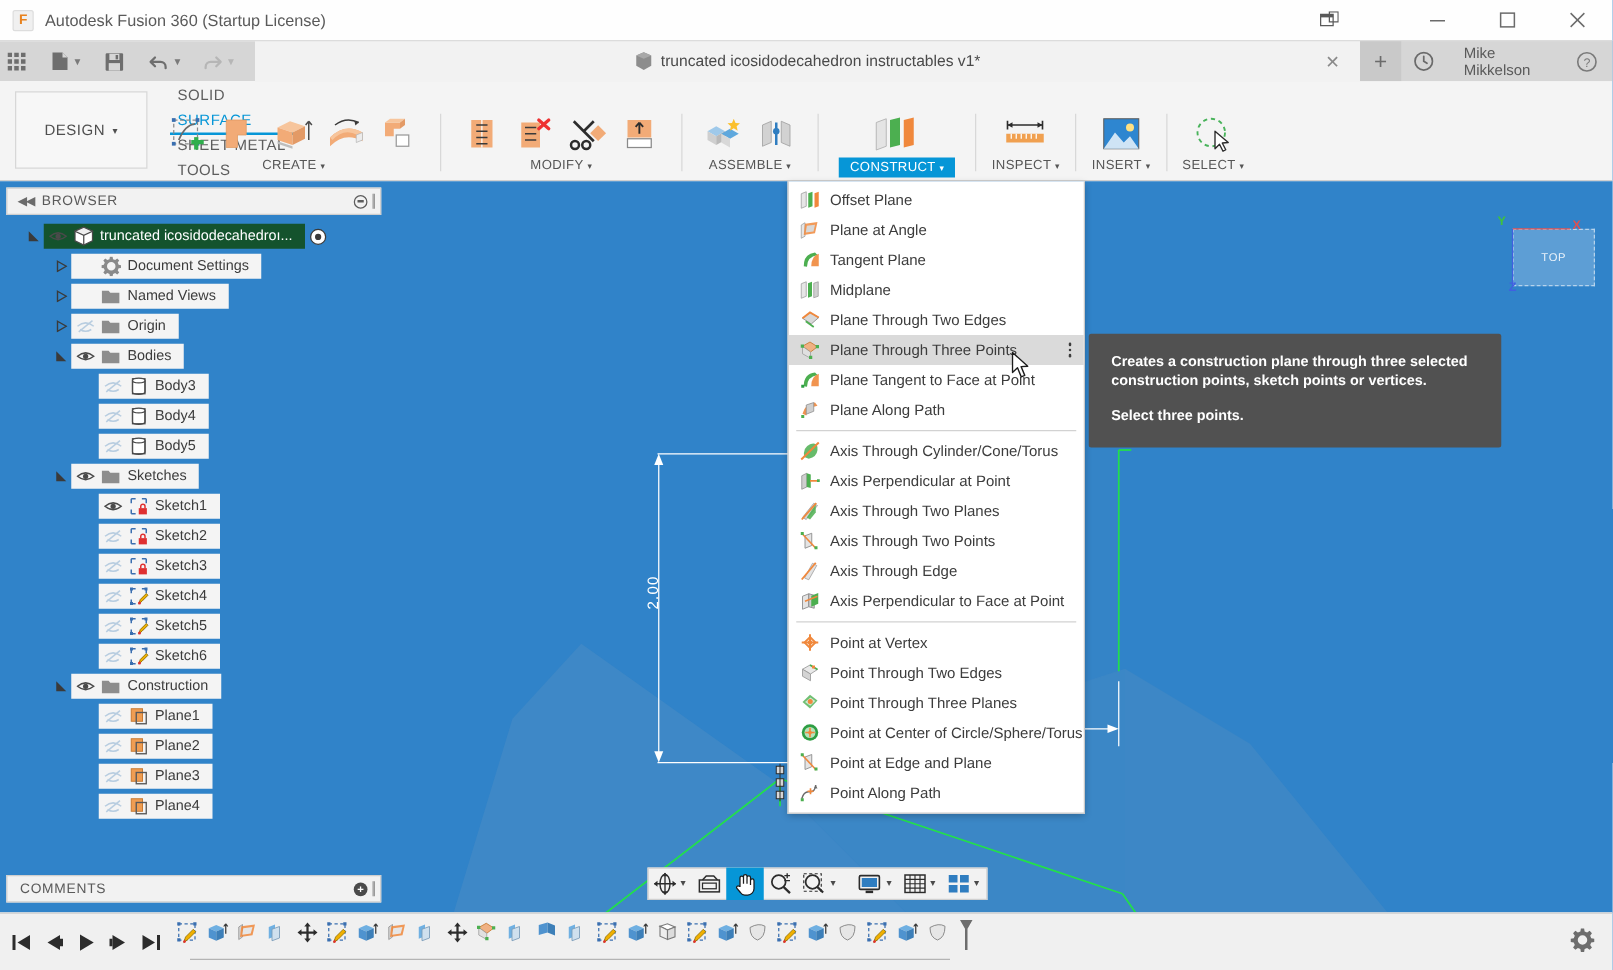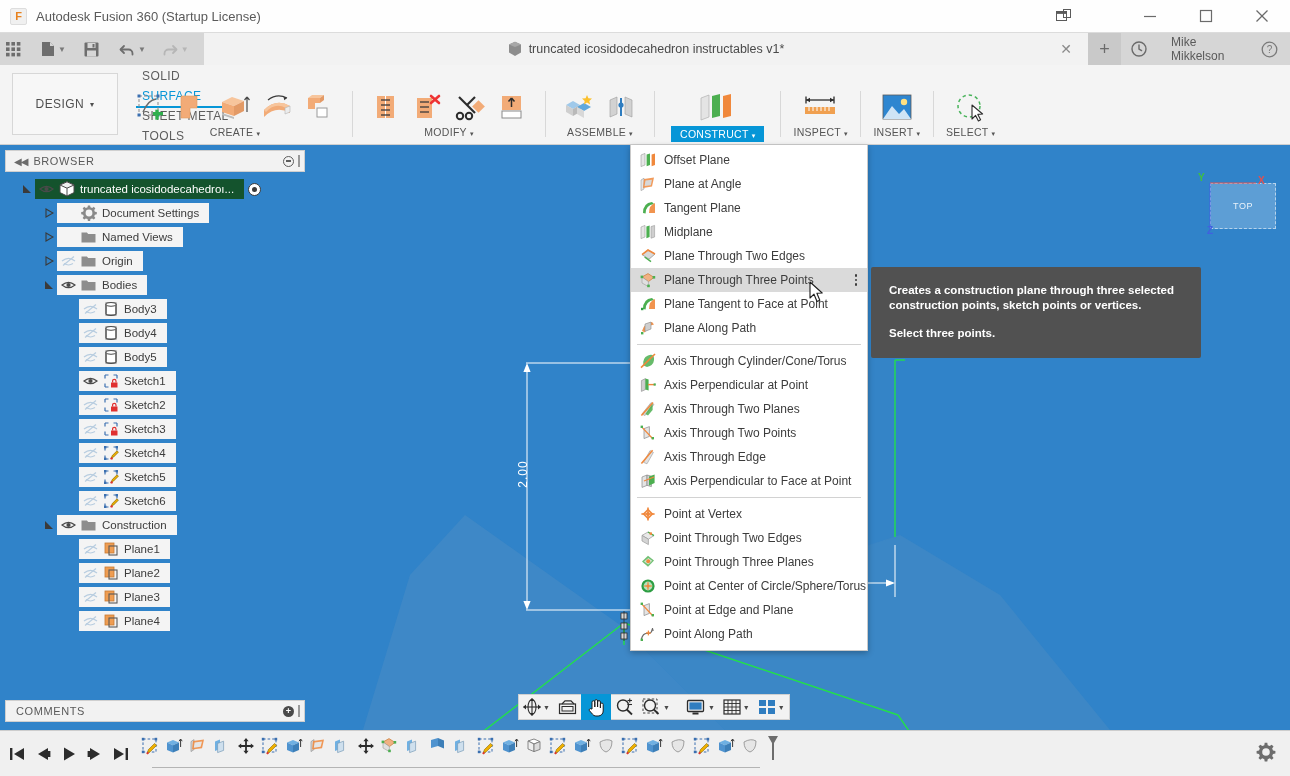--- a/index.html
+++ b/index.html
@@ -777,20 +777,41 @@
           <span class="ico">
             <svg width="16" height="16" viewBox="0 0 16 16">
               <rect x="3" y="2" width="10" height="12" rx="0" fill="#fff" stroke="#4a4a4a" stroke-width="1"></rect>
               <ellipse cx="8" cy="3.4" rx="5" ry="1.9" fill="#fff" stroke="#4a4a4a" stroke-width="1"></ellipse>
               <path d="M3 3.4 V12.6 a5 1.9 0 0 0 10 0 V3.4" fill="none" stroke="#4a4a4a" stroke-width="1"></path>
             </svg>
           </span>
           <span class="node-label">Body5</span>
         </span>
       </div>
+      <div class="node" style="padding-left: 36px;">
+        <span class="twisty">
+          <svg width="10" height="10" viewBox="0 0 10 10">
+            <path d="M1 1 L9 9 L1 9 Z" fill="#3a3a3a"></path>
+          </svg>
+        </span>
+        <span class="node-chip">
+          <span class="eye">
+            <svg width="15" height="12" viewBox="0 0 15 12">
+              <path d="M1 6 Q7.5 0.6 14 6 Q7.5 11.4 1 6 Z" fill="none" stroke="#4a4a4a" stroke-width="1.2"></path>
+              <circle cx="7.5" cy="6" r="2.1" fill="#4a4a4a"></circle>
+            </svg>
+          </span>
+          <span class="ico">
+            <svg width="16" height="15" viewBox="0 0 16 15">
+              <path d="M0.5 2.5 h5.4 l1.3 1.6 h7.3 v8.4 h-14 z" fill="#8d8d8d"></path>
+            </svg>
+          </span>
+          <span class="node-label">Sketches</span>
+        </span>
+      </div>
       <div class="node" style="padding-left: 58px;">
         <span class="twisty"></span>
         <span class="node-chip">
           <span class="eye">
             <svg width="15" height="12" viewBox="0 0 15 12">
               <path d="M1 6 Q7.5 0.6 14 6 Q7.5 11.4 1 6 Z" fill="none" stroke="#4a4a4a" stroke-width="1.2"></path>
               <circle cx="7.5" cy="6" r="2.1" fill="#4a4a4a"></circle>
             </svg>
           </span>
           <span class="ico">

